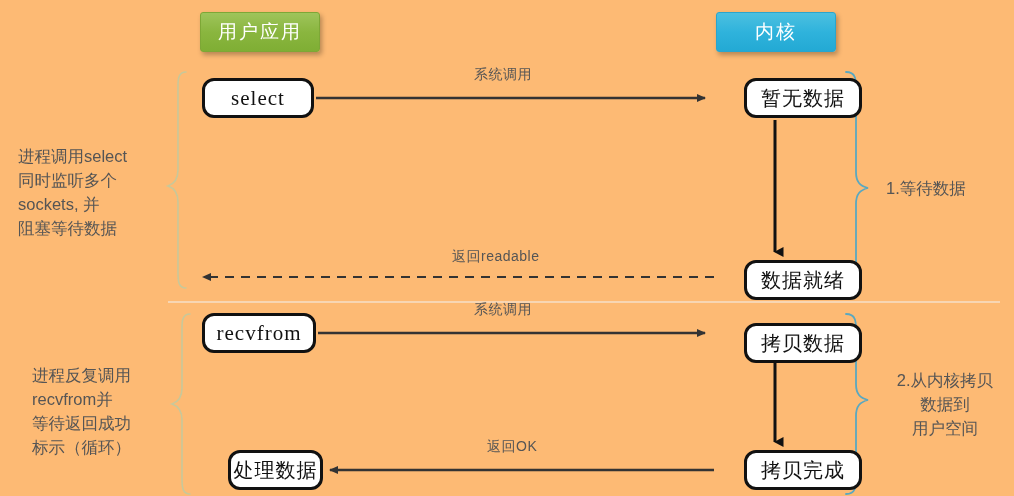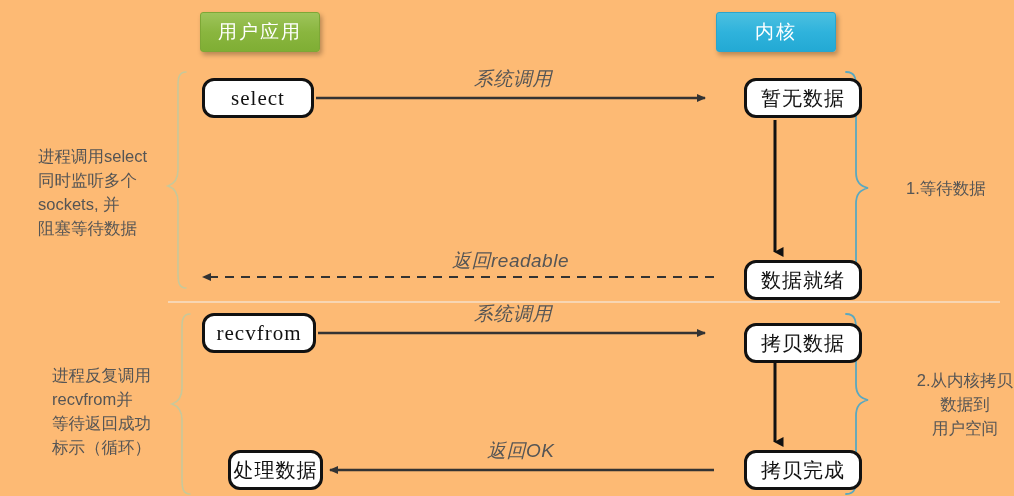--- a/index.html
+++ b/index.html
@@ -68,41 +68,39 @@
   #node-dataready { left: 716px; top: 260px; width: 118px; height: 40px; }
   #node-recvfrom  { left: 202px; top: 313px; width: 114px; height: 40px; }
   #node-copydata  { left: 716px; top: 323px; width: 118px; height: 40px; }
   #node-copydone  { left: 716px; top: 450px; width: 118px; height: 40px; }
   #node-process   { left: 200px; top: 450px; width: 95px; height: 40px; }
 
   
   .arrow-label {
     position: absolute;
     color: #555555;
-    font-size: 19px;
+    font-size: 14px;
     white-space: nowrap;
     letter-spacing: 0.5px;
-    font-style: italic;
   }
   .arrow-label.mono-mix {
     font-family: "Liberation Sans", sans-serif;
   }
   #lbl-syscall-1 { left: 474px; top: 66px; }
   #lbl-readable  { left: 452px; top: 248px; }
   #lbl-syscall-2 { left: 474px; top: 301px; }
   #lbl-ok        { left: 487px; top: 438px; }
 
   
   .side-text {
     position: absolute;
     color: #555555;
     font-size: 16.5px;
     line-height: 24px;
     white-space: pre-line;
-    margin-left: 20px;
   }
   #desc-left-1 { left: 18px;  top: 144px; width: 160px; text-align: left; }
   #desc-left-2 { left: 32px;  top: 363px; width: 150px; text-align: left; }
   #desc-right-1 { left: 886px; top: 176px; width: 124px; text-align: left; }
   #desc-right-2 { left: 880px; top: 368px; width: 130px; text-align: center; }
 
   
   #wires {
     position: absolute;
     left: 0; top: 0;

